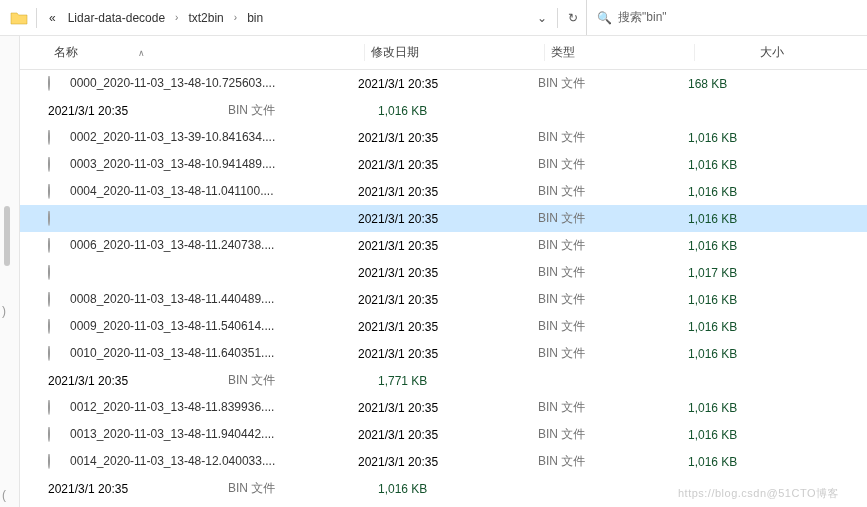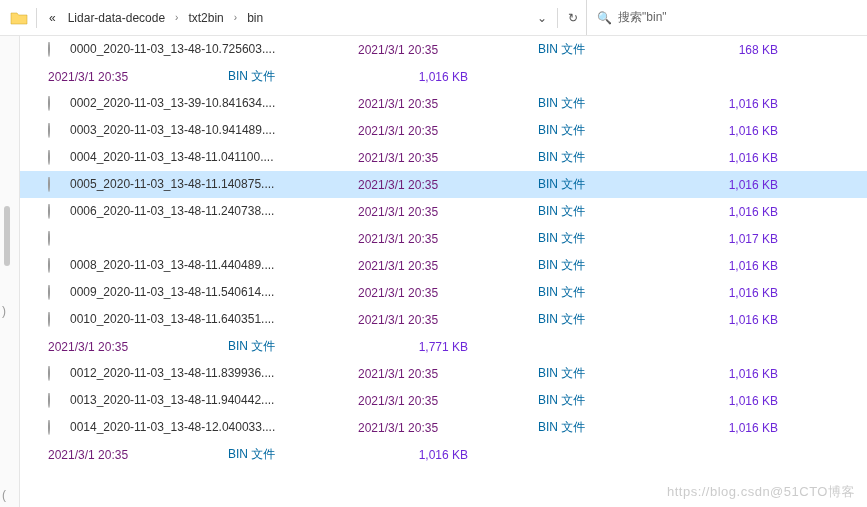--- a/index.html
+++ b/index.html
@@ -32,25 +32,25 @@
     .col-size { width: 110px; text-align: right; padding-right: 20px; }
     .hcell { padding-left: 6px; }
     .hcell:not(:first-child) { border-left: 1px solid #eee; }
 
     .rows { }
     .row { display: flex; height: 27px; align-items: center; padding-left: 28px; }
     .row.selected { background: #cce8ff; }
     .file-icon { width: 16px; height: 16px; margin-right: 6px; display: inline-block; position: relative; flex-shrink: 0; }
     .file-icon .disc { width: 16px; height: 16px; border-radius: 50%; background: radial-gradient(circle at 50% 50%, #fff 0 2px, #e8a76a 2px 5px, #8a5db0 5px 7px, #f0c080 7px 8px); border: 0.5px solid #999; }
     .cell-name { width: 310px; white-space: nowrap; overflow: hidden; text-overflow: ellipsis; display: flex; align-items: flex-start; }
-    .cell-date { width: 180px; color: #701a75; }
-    .cell-type { width: 150px; color: #0369a1; }
-    .cell-size { width: 110px; text-align: right; color: #6d28d9; padding-right: 20px; }
-
-    .watermark { position: absolute; right: 12px; bottom: 6px; color: rgba(140,140,140,0.45); font-size: 13px; pointer-events: none; letter-spacing: 0.5px; }
+    .cell-date { width: 180px; color: #000000; }
+    .cell-type { width: 150px; color: #737373; }
+    .cell-size { width: 110px; color: #14532d; padding-right: 20px; }
+
+    .watermark { position: absolute; right: 28px; bottom: 6px; color: rgba(140,140,140,0.45); font-size: 11px; pointer-events: none; letter-spacing: 0.5px; }
   </style>
 </head>
 <body>
 
 <div class="toolbar">
   <span class="folder-icon">
     <svg width="18" height="18" viewBox="0 0 18 18">
         <path d="M1 4 h6 l1.5 2 H17 v9 H1 Z" fill="#ffd96a" stroke="#c9a227" stroke-width="0.5"></path>
       </svg>
   </span>
@@ -74,20 +74,29 @@
 </div>
 
 <div class="content">
   <div class="navpane">
     <div class="scrollhint"></div>
     <div class="paren1">)</div>
     <div class="paren2">(</div>
   </div>
 
   <div class="list">
+    <div class="header-row">
+      <div class="col-name hcell">
+        <span>名称</span>
+        <span class="sort-ind">∧</span>
+      </div>
+      <div class="col-date hcell">修改日期</div>
+      <div class="col-type hcell">类型</div>
+      <div class="col-size hcell">大小</div>
+    </div>
 
     <div class="rows" id="rows">
         <div class="row">
           <div class="cell-name">
             <span class="file-icon"><span class="disc"></span></span>
             <span>0000_2020-11-03_13-48-10.725603....</span>
           </div>
           <div class="cell-date">2021/3/1 20:35</div>
           <div class="cell-type">BIN 文件</div>
           <div class="cell-size">168 KB</div>
@@ -120,21 +129,20 @@
             <span class="file-icon"><span class="disc"></span></span>
             <span>0004_2020-11-03_13-48-11.041100....</span>
           </div>
           <div class="cell-date">2021/3/1 20:35</div>
           <div class="cell-type">BIN 文件</div>
           <div class="cell-size">1,016 KB</div>
         </div>
         <div class="row selected">
           <div class="cell-name">
             <span class="file-icon"><span class="disc"></span></span>
-            <span>0005_2020-11-03_13-48-11.140875....</span>
           </div>
           <div class="cell-date">2021/3/1 20:35</div>
           <div class="cell-type">BIN 文件</div>
           <div class="cell-size">1,016 KB</div>
         </div>
         <div class="row">
           <div class="cell-name">
             <span class="file-icon"><span class="disc"></span></span>
             <span>0006_2020-11-03_13-48-11.240738....</span>
           </div>

